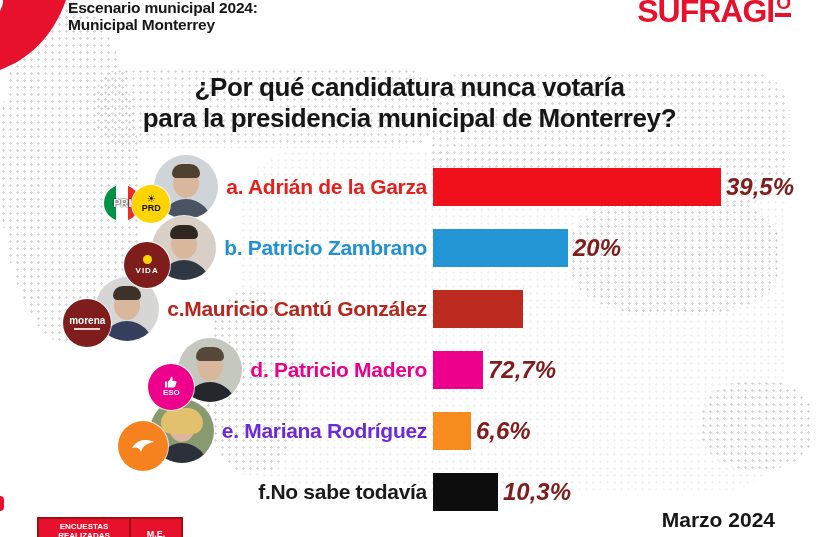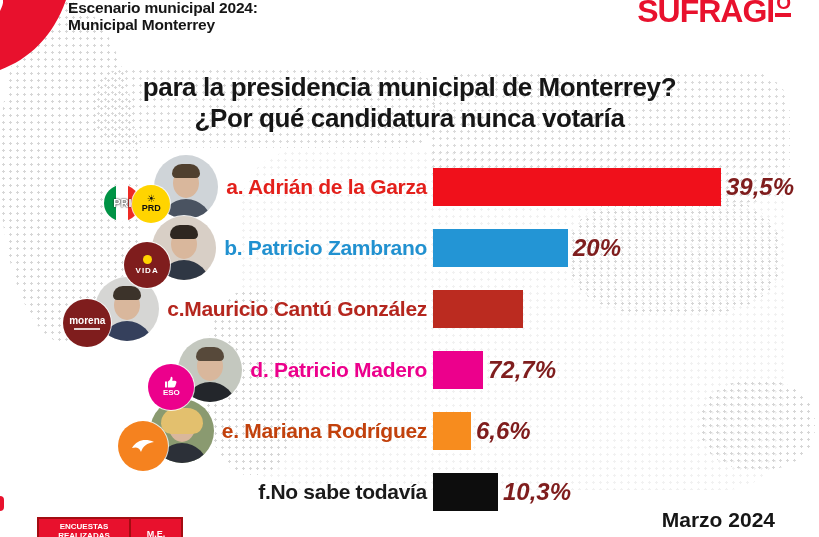--- a/index.html
+++ b/index.html
@@ -108,22 +108,22 @@
   </svg>
 
   <div class="scenario">
     <div>Escenario municipal 2024:</div>
     <div>Municipal Monterrey</div>
   </div>
 
   <div class="logo"><span>SUFRAGI</span><span class="ord">O</span></div>
 
   <div class="title">
+    <div>¿Por qué candidatura nunca votaría</div>
     <div>para la presidencia municipal de Monterrey?</div>
-    <div>¿Por qué candidatura nunca votaría</div>
   </div>
 
   <div class="chart">
 
     <div class="row">
       <div class="name-col">
         <span class="plogo pri">
             <span class="pri-txt">PRI</span>
           </span>
         <span class="plogo prd">
@@ -188,21 +188,21 @@
     <div class="row">
       <div class="name-col">
         <span class="plogo mc">
           <svg width="26" height="16" viewBox="0 0 26 16">
               <path d="M2,10 C7,2 15,0 24,4 C17,5 13,8 11,14 C9,9 6,9 2,10 Z" fill="#fff"></path>
             </svg>
         </span>
         <span class="avatar r4">
             <span class="hair"></span>
           </span>
-        <span class="cname" style="color: #c2410c;">e. Mariana Rodríguez</span>
+        <span class="cname" style="color: #6d28d9;">e. Mariana Rodríguez</span>
       </div>
       <div class="bar" style="width: 38px; background: rgb(247, 140, 30);"></div>
       <div class="pct">6,6%</div>
     </div>
 
     <div class="row">
       <div class="name-col">
         <span class="cname" style="color: rgb(26, 26, 26);">f.No sabe todavía</span>
       </div>
       <div class="bar" style="width: 65px; background: rgb(13, 13, 13);"></div>

